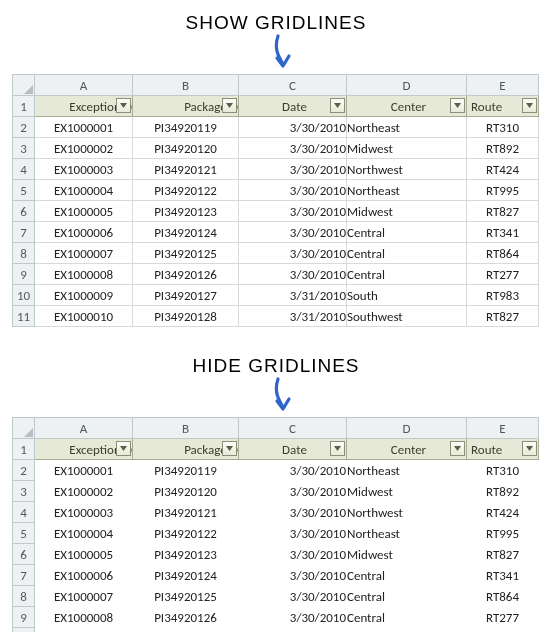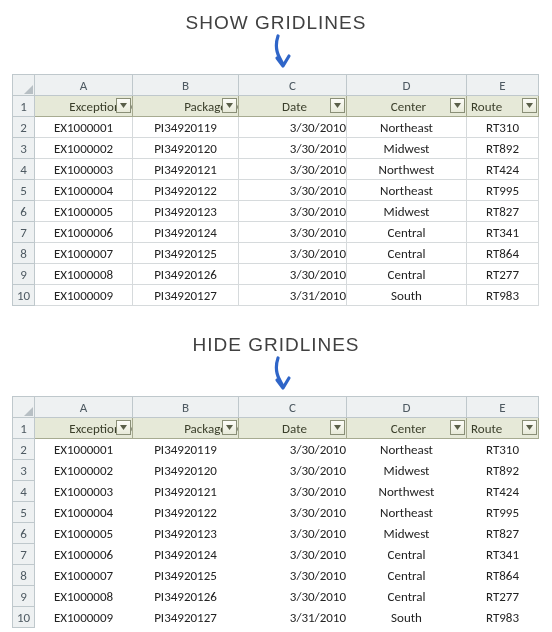--- a/index.html
+++ b/index.html
@@ -9,21 +9,21 @@
     font-family: Calibri, Arial, sans-serif;
     font-size: 13px;
     background: #fff;
     color: #222;
     width: 552px;
   }
   .caption {
     font-family: "Comic Sans MS", cursive, sans-serif;
     font-size: 19px;
     letter-spacing: 1px;
-    color: #404040;
+    color: #000000;
     text-align: center;
     margin: 2px 0 0;
   }
   .arrow-wrap {
     text-align: center;
     height: 40px;
     position: relative;
   }
   .arrow-wrap svg {
     position: relative;
@@ -95,21 +95,21 @@
     color: #222;
   }
   .grid .cell {
     border: 1px solid #d6dadc;
   }
   .nogrid .cell {
     border: 1px solid transparent;
   }
   .al { text-align: center; }
   .ar { text-align: right; margin-left: 44px; }
-  .ac { text-align: center; }
+  .ac { }
   .gap { height: 26px; }
   .col-A { width: 98px; }
   .col-B { width: 106px; }
   .col-C { width: 108px; }
   .col-D { width: 120px; }
   .col-E { width: 72px; }
 </style>
 </head>
 <body>
 
@@ -253,20 +253,28 @@
         <td class="cell al">RT277</td>
       </tr>
       <tr>
         <td class="rowhdr">10</td>
         <td class="cell al">EX1000009</td>
         <td class="cell al">PI34920127</td>
         <td class="cell ar">3/31/2010</td>
         <td class="cell ac">South</td>
         <td class="cell al">RT983</td>
       </tr>
+      <tr>
+        <td class="rowhdr">11</td>
+        <td class="cell al">EX1000010</td>
+        <td class="cell al">PI34920128</td>
+        <td class="cell ar">3/31/2010</td>
+        <td class="cell ac">Southwest</td>
+        <td class="cell al">RT827</td>
+      </tr>
     </tbody>
 </table>
 
 <div class="gap"></div>
 
 <div class="caption">HIDE GRIDLINES</div>
 <div class="arrow-wrap">
   <svg width="28" height="38" viewBox="0 0 28 38">
     <path d="M10 2 C 6 14, 10 22, 15 30" stroke="#2f65c8" stroke-width="3.2" fill="none" stroke-linecap="round"></path>
     <path d="M9 24 L15 32 L21 22" stroke="#2f65c8" stroke-width="3.2" fill="none" stroke-linecap="round" stroke-linejoin="round"></path>

